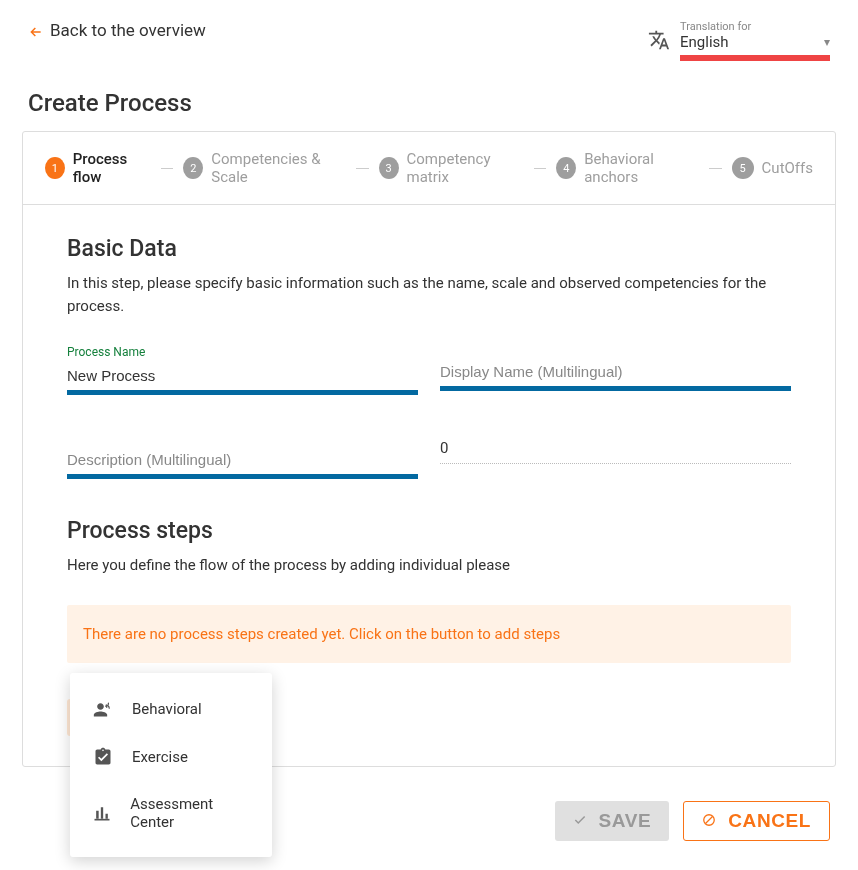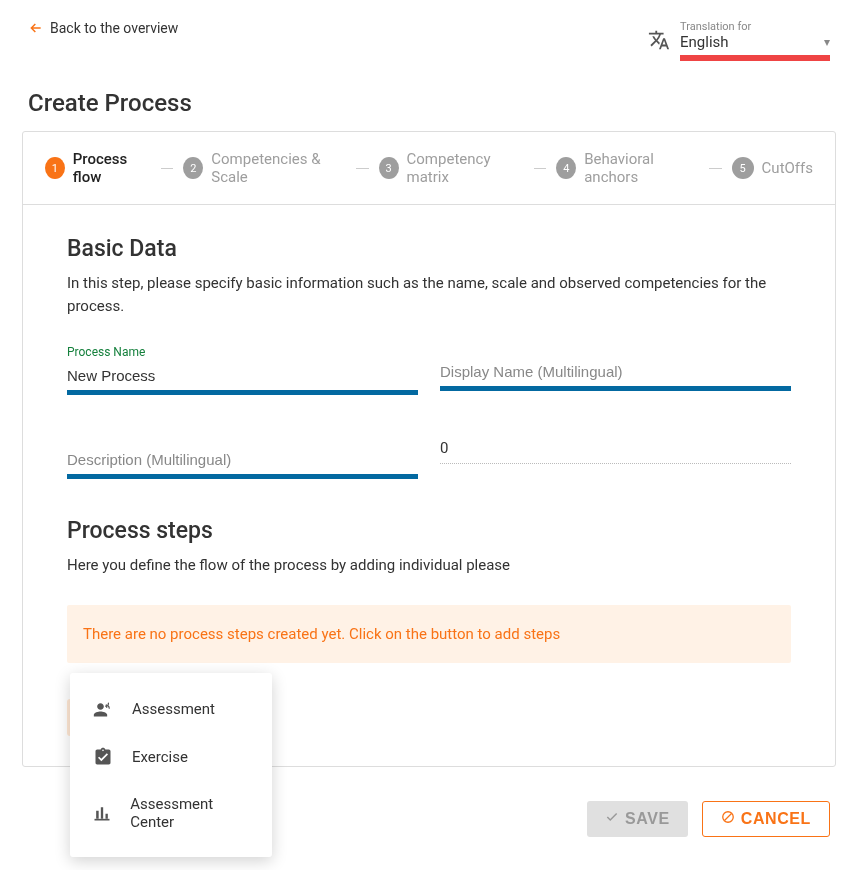--- a/index.html
+++ b/index.html
@@ -13,24 +13,24 @@
       overflow: hidden;
     }
     .top-bar {
       display: flex;
       justify-content: space-between;
       align-items: flex-start;
       padding: 20px 28px 12px 28px;
     }
     .back-link {
       display: flex;
-      align-items: flex-start;
+      align-items: flex-end;
       gap: 6px;
       color: #333;
-      font-size: 14px;
+      font-size: 17px;
       cursor: pointer;
     }
     .back-arrow svg { display: block; }
     .translation-wrap {
       display: flex;
       align-items: flex-end;
       gap: 10px;
     }
     .translate-icon { color: #555; margin-bottom: 6px; }
     .translate-field {
@@ -176,22 +176,22 @@
 
     .footer-actions {
       display: flex;
       justify-content: flex-end;
       gap: 14px;
       padding: 14px 28px 0 28px;
     }
     .btn {
       display: inline-flex;
       align-items: center;
-      gap: 6px;
-      font-size: 16px;
+      gap: 12px;
+      font-size: 19px;
       font-weight: 600;
       letter-spacing: 0.6px;
       padding: 8px 18px;
       border-radius: 3px;
       cursor: pointer;
     }
     .btn-save {
       background: #e0e0e0;
       color: #999;
       border: none;
@@ -342,21 +342,21 @@
 </div>
 
 <div class="popover">
   <div class="popover-item">
     <span class="popover-icon">
       <svg width="20" height="20" viewBox="0 0 24 24" fill="#555">
           <path d="M9 13c2.21 0 4-1.79 4-4s-1.79-4-4-4-4 1.79-4 4 1.79 4 4 4zm0 2c-2.67 0-8 1.34-8 4v2h16v-2c0-2.66-5.33-4-8-4z"></path>
           <path d="M16 7c0 1-.5 1.5-.5 1.5s1 .5 1 1.5M18.5 5c0 2-1 3-1 3s2 1 2 3" stroke="#555" stroke-width="1.5" fill="none" stroke-linecap="round"></path>
         </svg>
     </span>
-    <span>Assessment</span>
+    <span>Behavioral</span>
   </div>
   <div class="popover-item">
     <span class="popover-icon">
       <svg width="20" height="20" viewBox="0 0 24 24" fill="#555">
           <path d="M19 3h-4.18C14.4 1.84 13.3 1 12 1s-2.4.84-2.82 2H5c-1.1 0-2 .9-2 2v14c0 1.1.9 2 2 2h14c1.1 0 2-.9 2-2V5c0-1.1-.9-2-2-2zm-7 0c.55 0 1 .45 1 1s-.45 1-1 1-1-.45-1-1 .45-1 1-1zm-2 14l-4-4 1.41-1.41L10 14.17l6.59-6.59L18 9l-8 8z"></path>
         </svg>
     </span>
     <span>Exercise</span>
   </div>
   <div class="popover-item">

